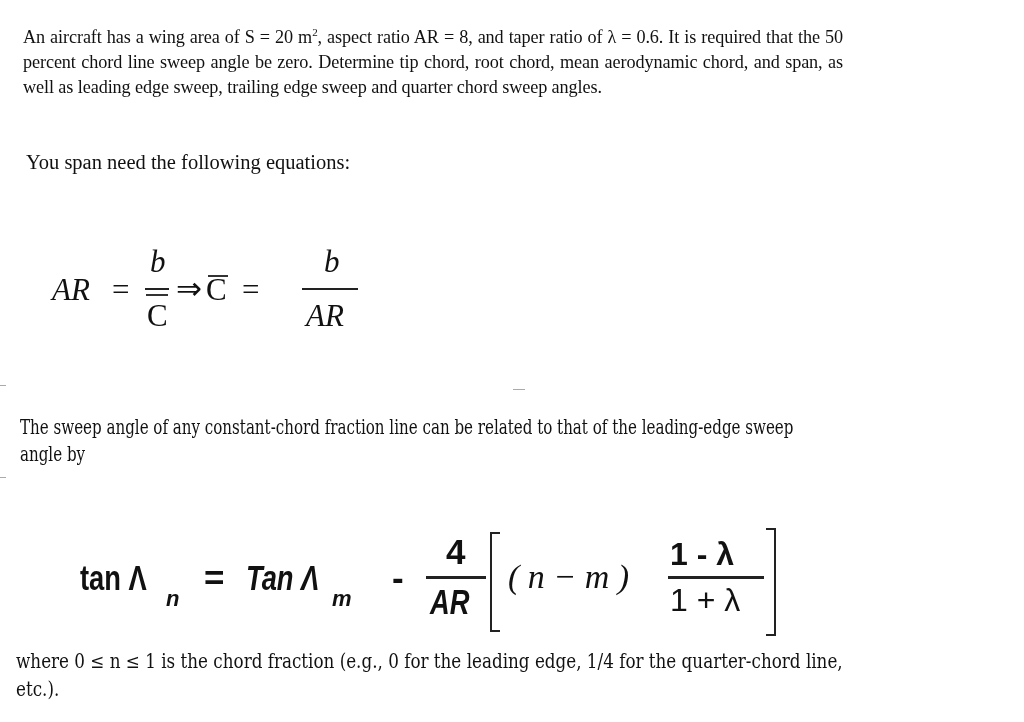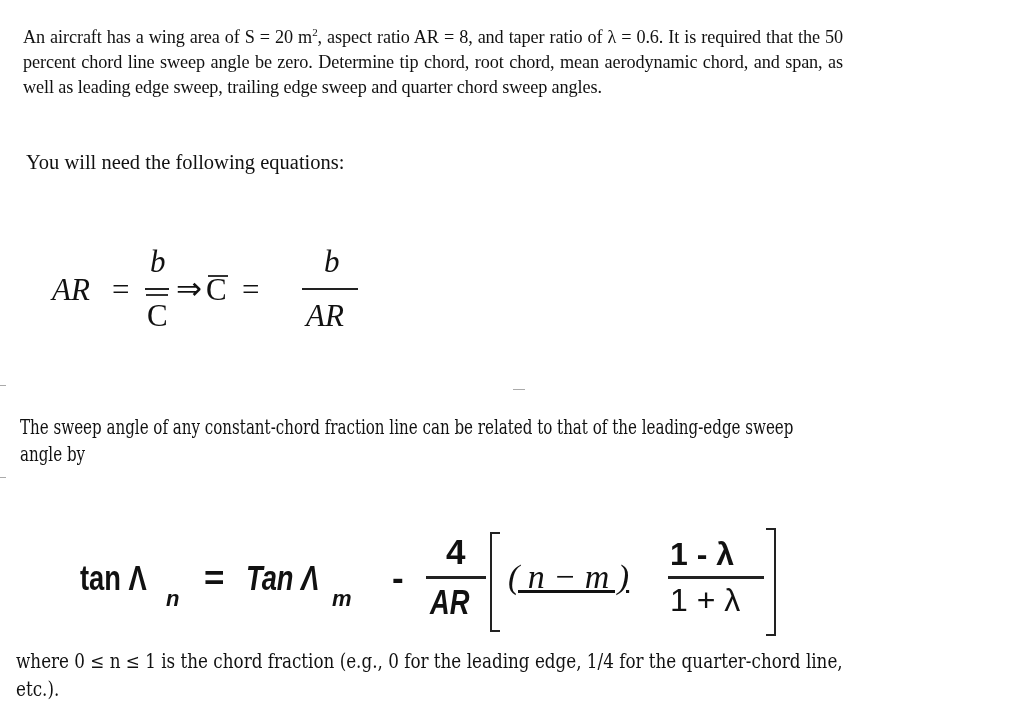--- a/index.html
+++ b/index.html
@@ -46,21 +46,21 @@
       width: 1150px;
     }
   </style>
 </head>
 <body>
 
 <div class="para1">
   <span>An aircraft has a wing area of S = 20 m</span><sup>2</sup><span>, aspect ratio AR = 8, and taper ratio of λ = 0.6. It is required that the 50 percent chord line sweep angle be zero. Determine tip chord, root chord, mean aerodynamic chord, and span, as well as leading edge sweep, trailing edge sweep and quarter chord sweep angles.</span>
 </div>
 
-<div class="para2">You will need the following equations:</div>
+<div class="para2">You span need the following equations:</div>
 
 <div class="eq1">
   <span class="abs it" style="left:0; top:22px;">AR</span>
   <span class="abs" style="left:60px; top:22px;">=</span>
   <span class="abs it" style="left:98px; top:-6px;">b</span>
   <div class="frac-line" style="left:93px; top:38px; width:24px;"></div>
   <div class="cbar" style="left:94px; top:44px; width:22px;"></div>
   <span class="abs" style="left:95px; top:48px;">C</span>
   <span class="abs" style="left:124px; top:20px;">⇒</span>
   <div class="cbar" style="left:156px; top:25px; width:20px;"></div>
@@ -84,21 +84,21 @@
   <span class="abs" style="left:0; top:28px;"><span class="cond">tan Λ</span></span>
   <span class="abs sub" style="left:86px; top:56px;">n</span>
   <span class="abs" style="left:124px; top:28px;">=</span>
   <span class="abs it" style="left:166px; top:28px;"><span class="cond">Tan Λ</span></span>
   <span class="abs sub" style="left:252px; top:56px;">m</span>
   <span class="abs" style="left:312px; top:28px;">-</span>
   <span class="abs" style="left:366px; top:2px;">4</span>
   <div class="frac-line" style="left:346px; top:46px; width:60px; height:2.5px;"></div>
   <span class="abs it" style="left:350px; top:52px;"><span class="cond">AR</span></span>
   <div class="bracket-l" style="left:410px; top:2px; height:96px;"></div>
-  <span class="abs it" style="left:428px; top:28px; font-weight:normal; font-family:'Liberation Serif', serif; font-size:34px;text-decoration:underline;">( n − m )</span>
+  <span class="abs it" style="left:428px; top:28px; font-weight:normal; font-family:'Liberation Serif', serif; font-size:34px;">( n − m )</span>
   <span class="abs" style="left:590px; top:6px; font-weight:bold; font-size:32px;">1 - λ</span>
   <div class="frac-line" style="left:588px; top:46px; width:96px; height:2.5px;"></div>
   <span class="abs" style="left:590px; top:52px; font-weight:normal; font-size:32px;text-align:right;">1 + λ</span>
   <div class="bracket-r" style="left:686px; top:-2px; height:104px;"></div>
 </div>
 
 <div class="para4">
   <div>where 0 ≤ n ≤ 1 is the chord fraction (e.g., 0 for the leading edge, 1/4 for the quarter-chord line,</div>
   <div>etc.).</div>
 </div>

